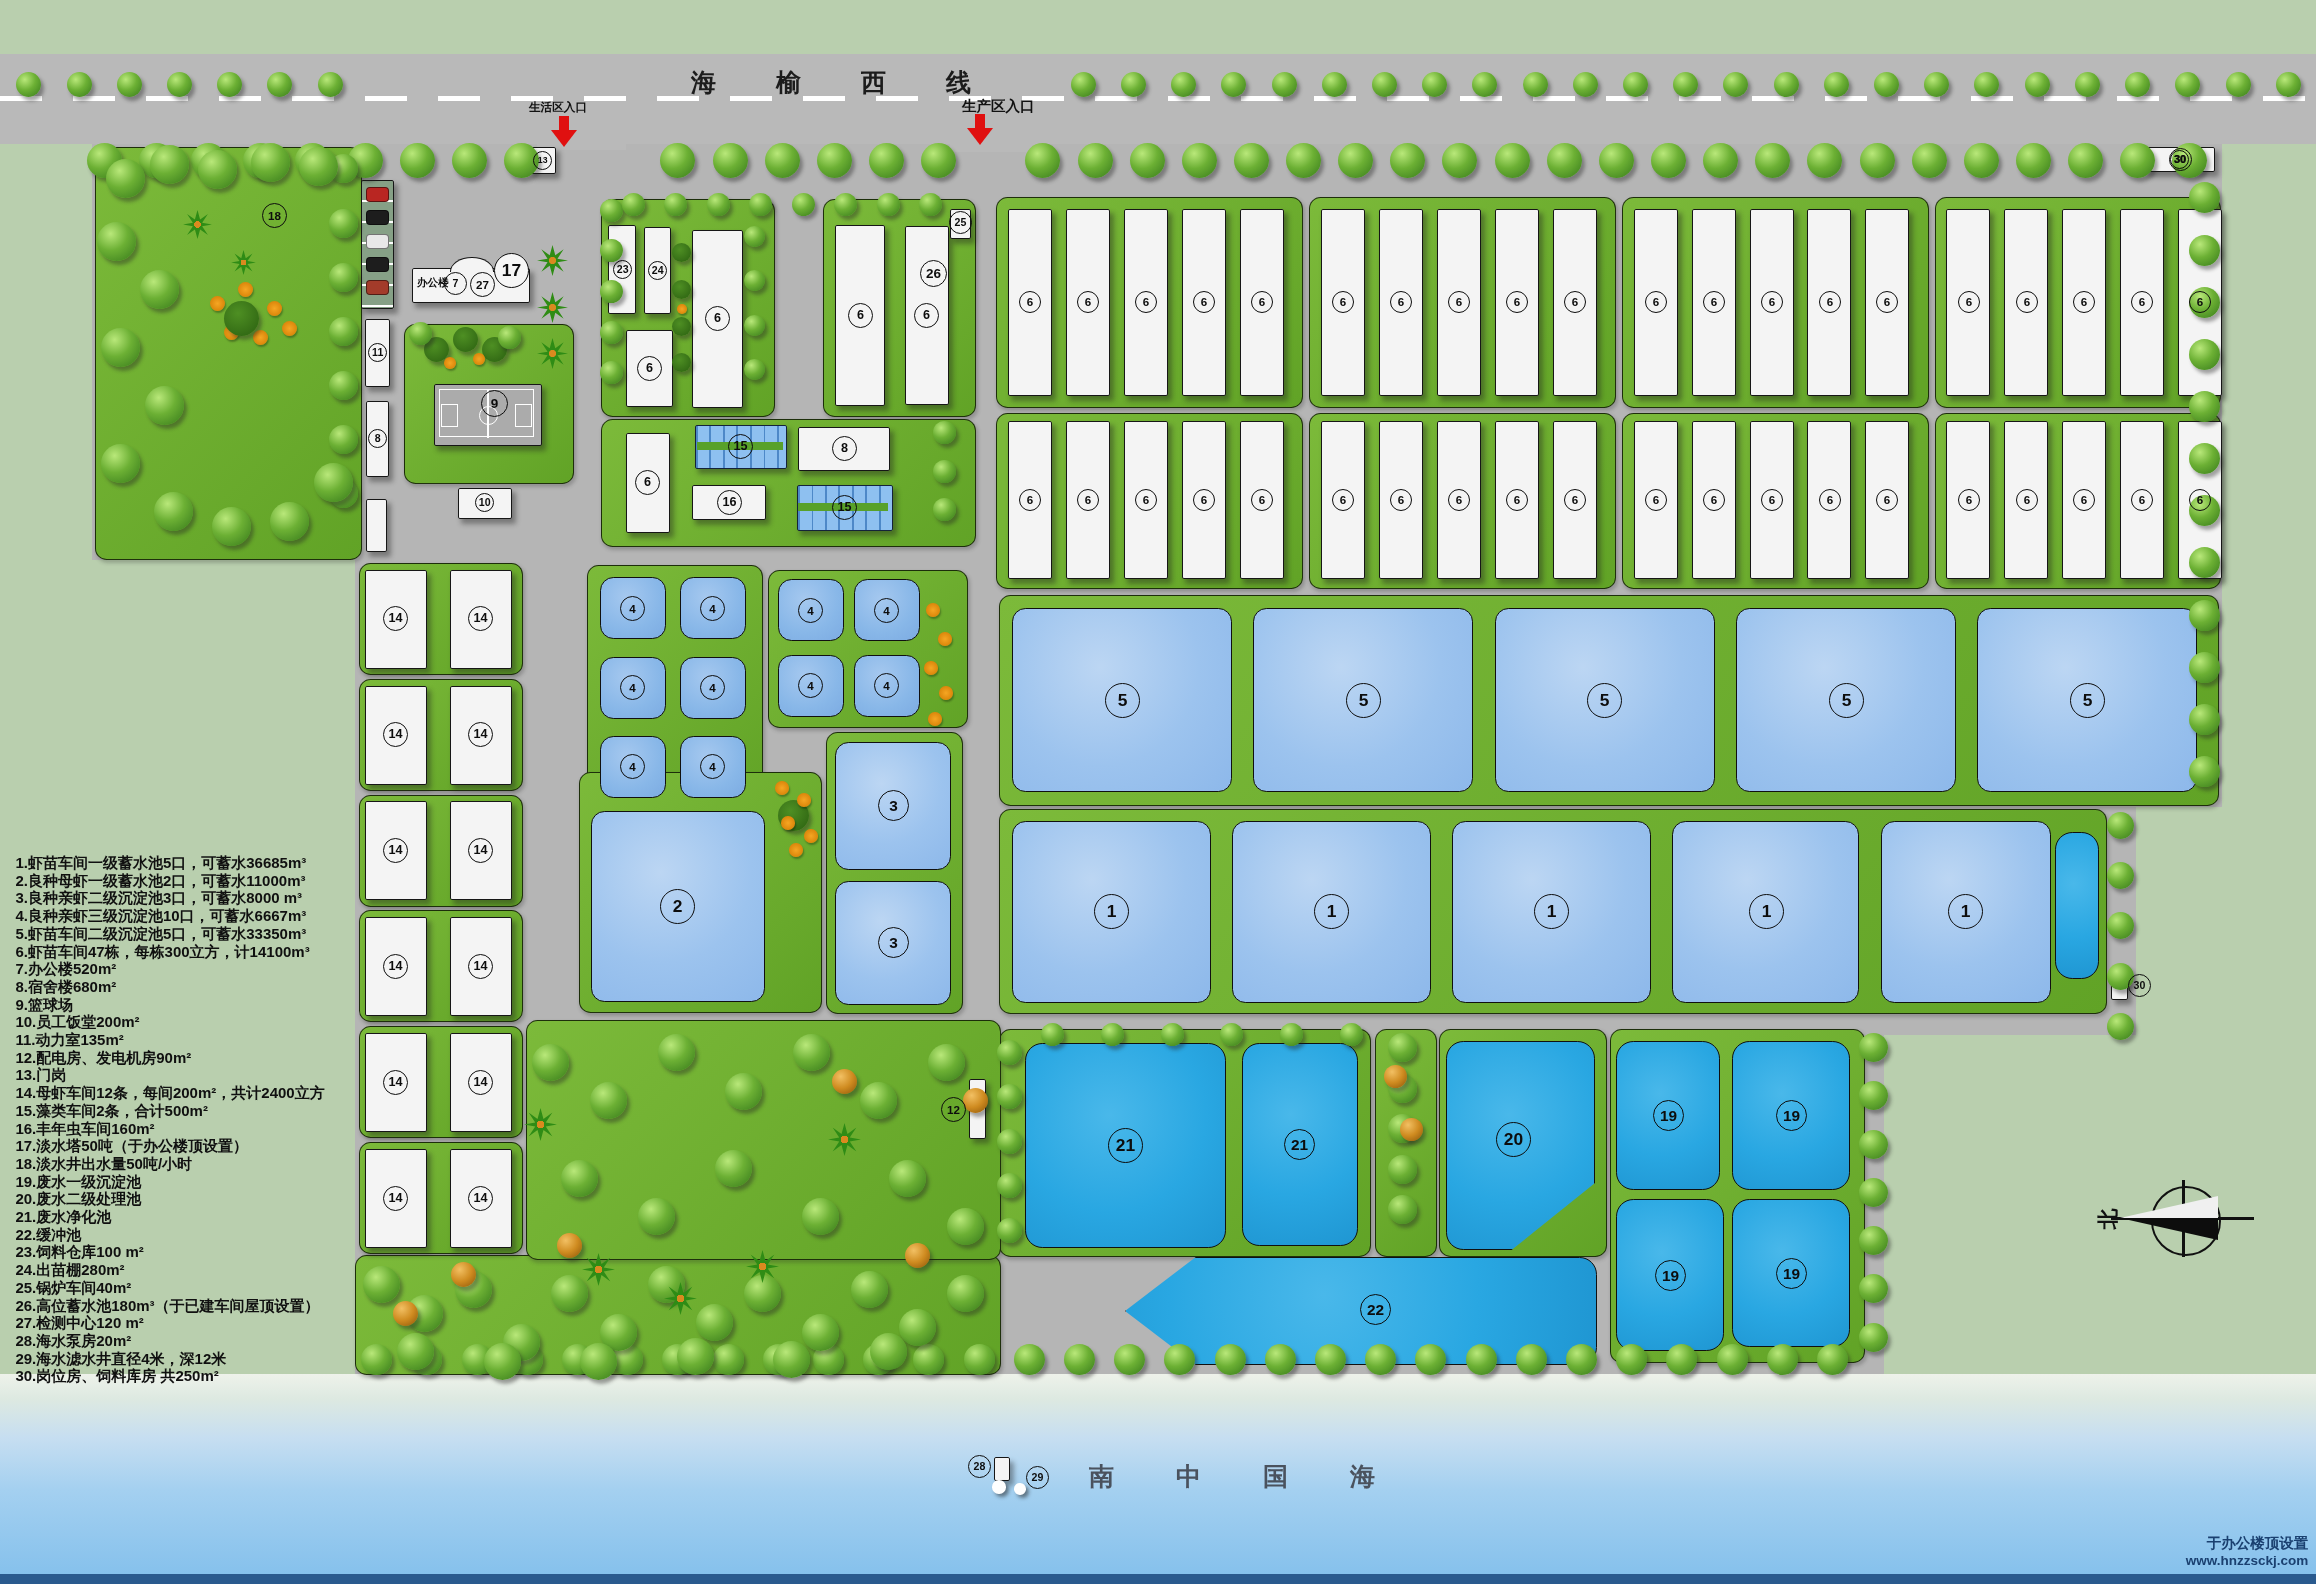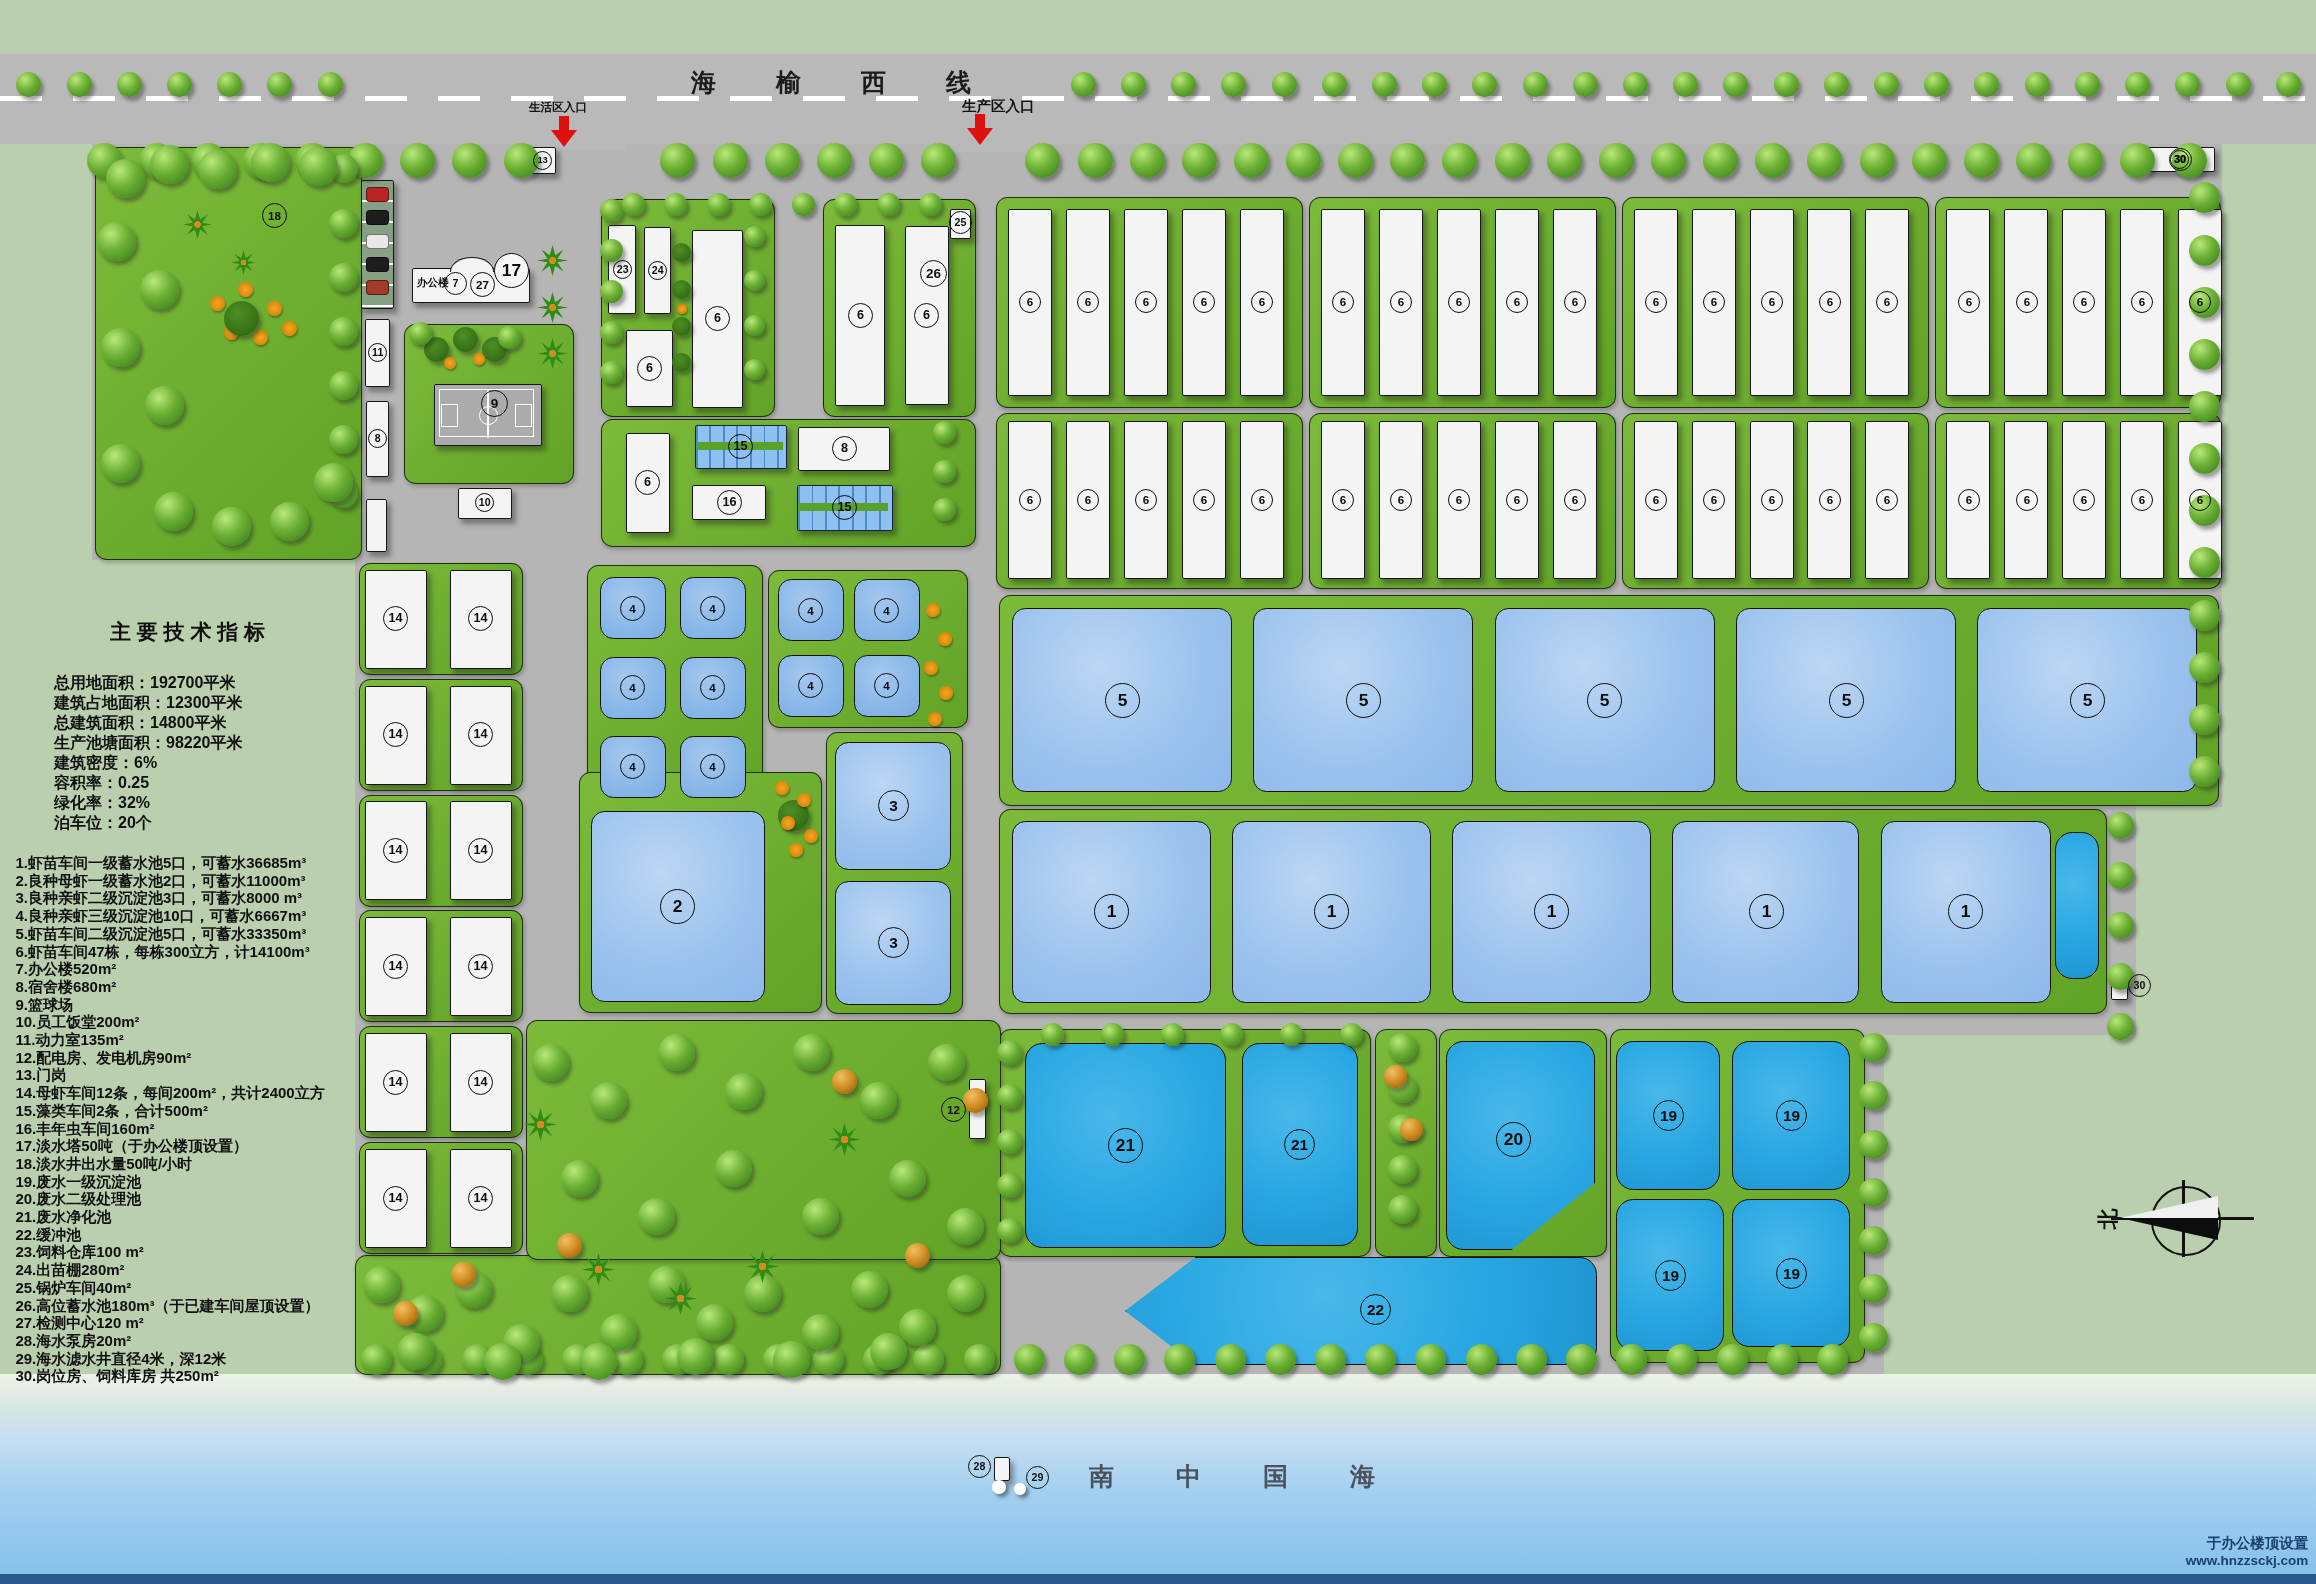--- a/index.html
+++ b/index.html
@@ -602,31 +602,20 @@
   <div class="abs" style="left:551px;top:116px;z-index:41">
     <div class="arrowshaft"></div>
       <div class="arrowhead"></div>
   </div>
   <div class="entlabel" style="left:962px;top:97px;font-size:14.5px">生产区入口</div>
   <div class="abs" style="left:967px;top:114px;z-index:41">
     <div class="arrowshaft"></div>
       <div class="arrowhead"></div>
   </div>
 
-  <div id="indicators">
-    <div class="ttl">主要技术指标</div>
-  <div class="ln">总用地面积：192700平米</div>
-      <div class="ln">建筑占地面积：12300平米</div>
-      <div class="ln">总建筑面积：14800平米</div>
-      <div class="ln">生产池塘面积：98220平米</div>
-      <div class="ln">建筑密度：6%</div>
-      <div class="ln">容积率：0.25</div>
-      <div class="ln">绿化率：32%</div>
-      <div class="ln">泊车位：20个</div>
-    </div>
   <div id="legend">
       <div class="ln">1.虾苗车间一级蓄水池5口，可蓄水36685m³</div>
       <div class="ln">2.良种母虾一级蓄水池2口，可蓄水11000m³</div>
       <div class="ln">3.良种亲虾二级沉淀池3口，可蓄水8000 m³</div>
       <div class="ln">4.良种亲虾三级沉淀池10口，可蓄水6667m³</div>
       <div class="ln">5.虾苗车间二级沉淀池5口，可蓄水33350m³</div>
       <div class="ln">6.虾苗车间47栋，每栋300立方，计14100m³</div>
       <div class="ln">7.办公楼520m²</div>
       <div class="ln">8.宿舍楼680m²</div>
       <div class="ln">9.篮球场</div>

